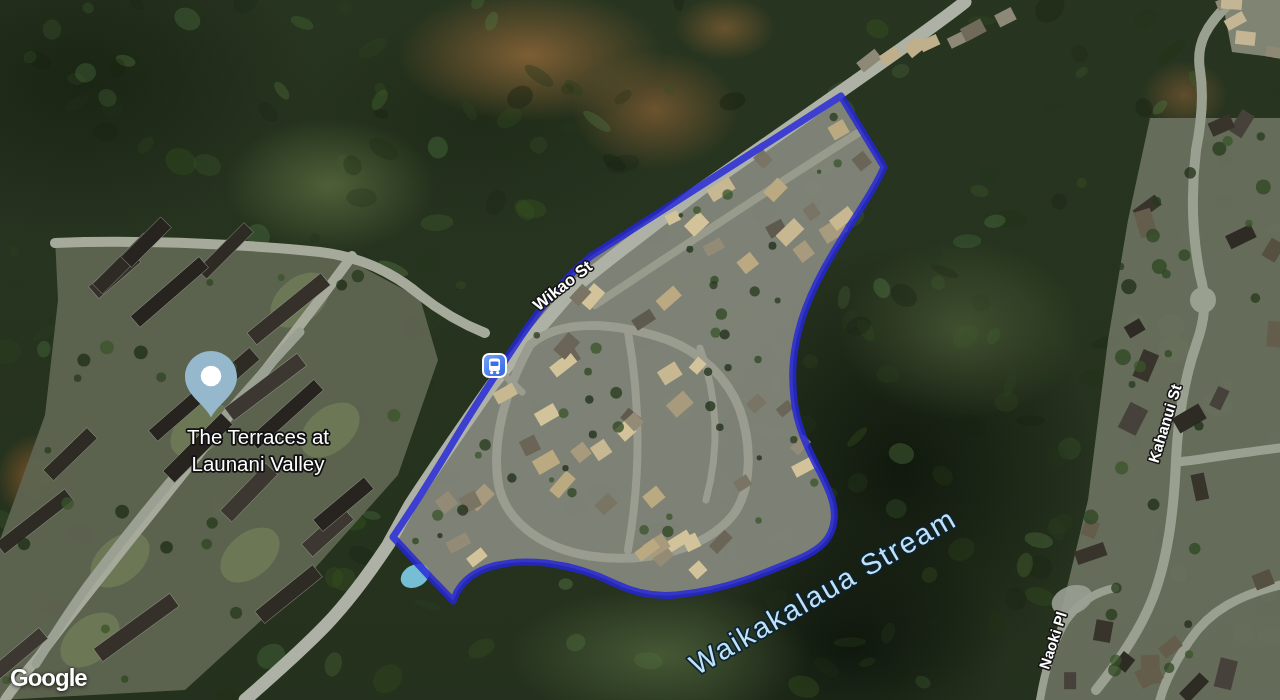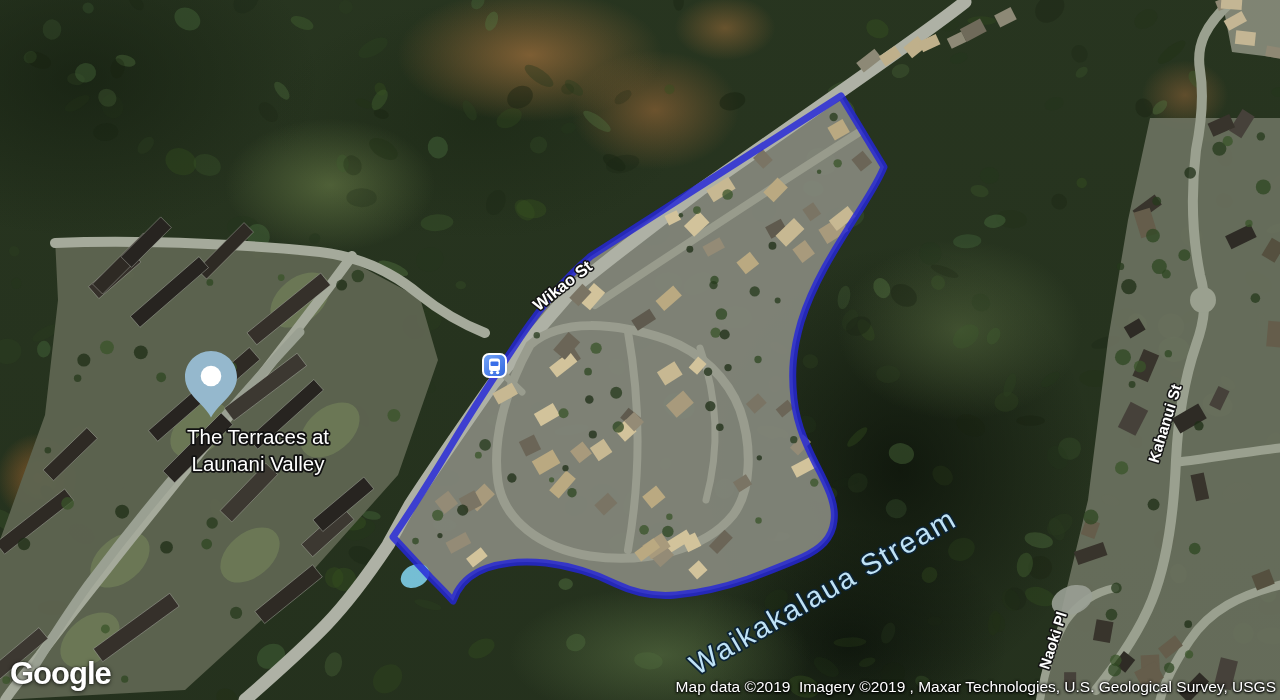--- a/index.html
+++ b/index.html
@@ -20,21 +20,21 @@
     radial-gradient(ellipse 320px 210px at 80px 80px, rgba(19,29,15,.65), rgba(19,29,15,0) 75%),
     radial-gradient(ellipse 280px 160px at 480px 120px, rgba(24,36,18,.5), rgba(24,36,18,0) 75%),
     linear-gradient(rgba(31,43,25,.35), rgba(23,33,19,.35));}
   svg text{user-select:none;}
   .roadlbl{fill:#ffffff;stroke:#141414;stroke-width:3px;paint-order:stroke;
            stroke-linejoin:round;font-weight:bold;}
   .waterlbl{stroke:#0c2335;stroke-width:3.4px;paint-order:stroke;stroke-linejoin:round;
             letter-spacing:2px;}
   .placelbl{fill:#ffffff;stroke:#111;stroke-width:3.6px;paint-order:stroke;
             stroke-linejoin:round;}
-  #logo{position:absolute;left:10px;bottom:8px;color:#fff;font-size:31px;font-weight:bold;
+  #logo{position:absolute;left:10px;bottom:8px;color:#fff;font-size:24px;font-weight:bold;
         letter-spacing:-1px;text-shadow:0 1px 4px rgba(0,0,0,.7),0 0 2px rgba(0,0,0,.6);}
   #attrib{position:absolute;right:4px;bottom:4px;color:#fff;font-size:15.5px;
           text-shadow:0 0 3px #000,0 0 3px #000,0 1px 2px #000;white-space:pre;}
 </style>
 </head>
 <body>
 
 <div id="stage">
   <div id="terrain"></div>
 
@@ -589,14 +589,13 @@
 
     <text class="roadlbl" x="566" y="290" font-size="16.5" text-anchor="middle" transform="rotate(-38 566 290)">Wikao St</text>
     <text class="roadlbl" x="1170" y="425" font-size="15.5" text-anchor="middle" transform="rotate(-73 1170 425)">Kahanui St</text>
     <text class="roadlbl" x="1058" y="642" font-size="15" text-anchor="middle" transform="rotate(-72 1058 642)">Naoki Pl</text>
     <text id="waterlbl" class="waterlbl" x="828" y="600" font-size="29" text-anchor="middle" fill="#bfe2f6" transform="rotate(-30 828 600)">Waikakalaua Stream</text>
     <text class="placelbl" x="258" y="444" font-size="20.5" text-anchor="middle">The Terraces at</text>
     <text class="placelbl" x="258" y="471" font-size="20.5" text-anchor="middle">Launani Valley</text>
   </svg>
 
   <div id="logo">Google</div>
-  <div id="attrib">Map data ©2019  Imagery ©2019 , Maxar Technologies, U.S. Geological Survey, USGS</div>
 </div>
 
 </body></html>

